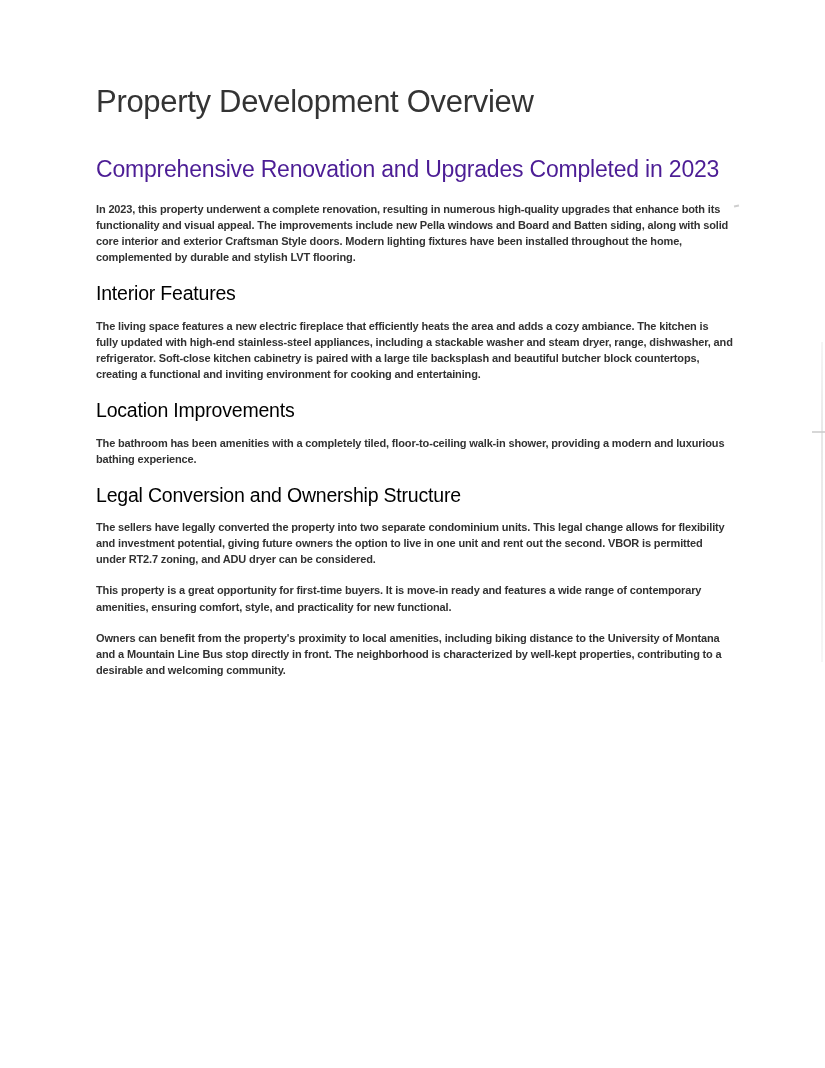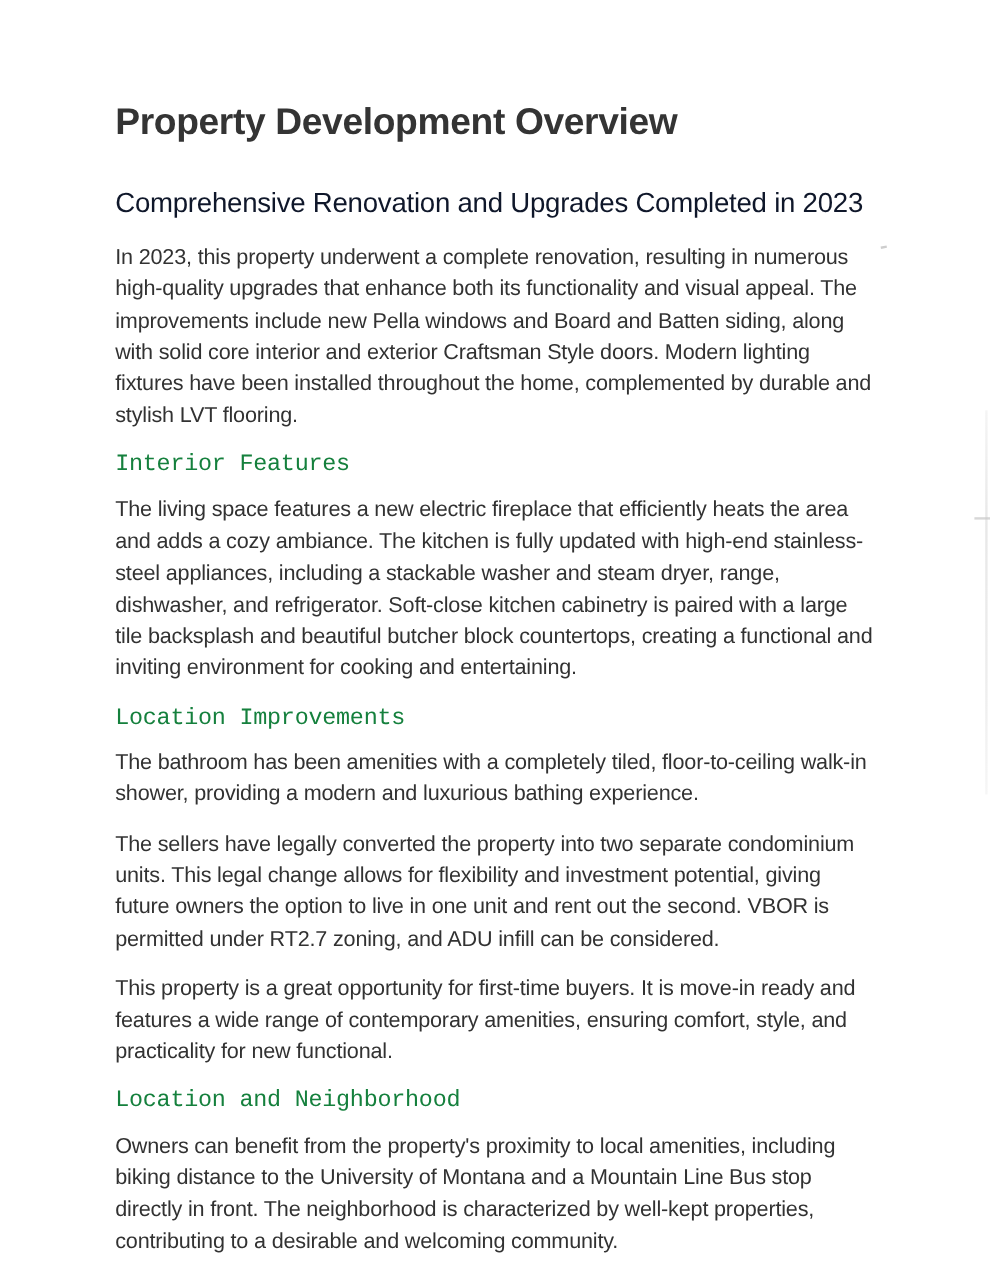--- a/index.html
+++ b/index.html
@@ -16,46 +16,45 @@
     font-family: "Liberation Sans", "DejaVu Sans", sans-serif;
   }
   .content {
     position: absolute;
     top: 84px;
     left: 96px;
     width: 637px;
   }
   .doc-title {
     font-size: 31px;
-    font-weight: 700;
+    font-weight: 400;
     color: #343434;
     letter-spacing: -0.3px;
     line-height: 1.15;
     margin: 0 0 31px 0;
   }
   .h2 {
     font-size: 23px;
     font-weight: 400;
-    color: #0f172a;
+    color: #4c1d95;
     letter-spacing: -0.2px;
     line-height: 1.62;
     margin: 0 0 13px 0;
   }
   .h3 {
     font-size: 19.5px;
     font-weight: 400;
-    color: #15803d;
+    color: #000000;
     letter-spacing: -0.2px;
     line-height: 1.2;
     margin: 17px 0 12px 0;
-    font-family: Liberation Mono, monospace;
   }
   .para {
-    font-size: 18px;
-    font-weight: 400;
+    font-size: 11px;
+    font-weight: 700;
     color: #323232;
     letter-spacing: -0.15px;
     line-height: 1.465;
     margin: 0 0 15px 0;
   }
   
   .artifact-speck {
     position: absolute;
     left: 734px;
     top: 205px;
@@ -101,29 +100,29 @@
       <h3 class="h3">Interior Features</h3>
       <p class="para">The living space features a new electric fireplace that efficiently heats the area and adds a cozy ambiance. The kitchen is fully updated with high-end stainless-steel appliances, including a stackable washer and steam dryer, range, dishwasher, and refrigerator. Soft-close kitchen cabinetry is paired with a large tile backsplash and beautiful butcher block countertops, creating a functional and inviting environment for cooking and entertaining.</p>
     </section>
 
     <section>
       <h3 class="h3">Location Improvements</h3>
       <p class="para">The bathroom has been amenities with a completely tiled, floor-to-ceiling walk-in shower, providing a modern and luxurious bathing experience.</p>
     </section>
 
     <section>
-      <p class="para">The sellers have legally converted the property into two separate condominium units. This legal change allows for flexibility and investment potential, giving future owners the option to live in one unit and rent out the second. VBOR is permitted under RT2.7 zoning, and ADU infill can be considered.</p>
+      <h3 class="h3">Legal Conversion and Ownership Structure</h3>
+      <p class="para">The sellers have legally converted the property into two separate condominium units. This legal change allows for flexibility and investment potential, giving future owners the option to live in one unit and rent out the second. VBOR is permitted under RT2.7 zoning, and ADU dryer can be considered.</p>
     </section>
 
     <section>
       <p class="para">This property is a great opportunity for first-time buyers. It is move-in ready and features a wide range of contemporary amenities, ensuring comfort, style, and practicality for new functional.</p>
     </section>
 
     <section>
-      <h3 class="h3">Location and Neighborhood</h3>
       <p class="para">Owners can benefit from the property's proximity to local amenities, including biking distance to the University of Montana and a Mountain Line Bus stop directly in front. The neighborhood is characterized by well-kept properties, contributing to a desirable and welcoming community.</p>
     </section>
 
   </div>
 
   <div class="artifact-speck"></div>
   <div class="artifact-vline"></div>
   <div class="artifact-tick"></div>
 </div>
 

